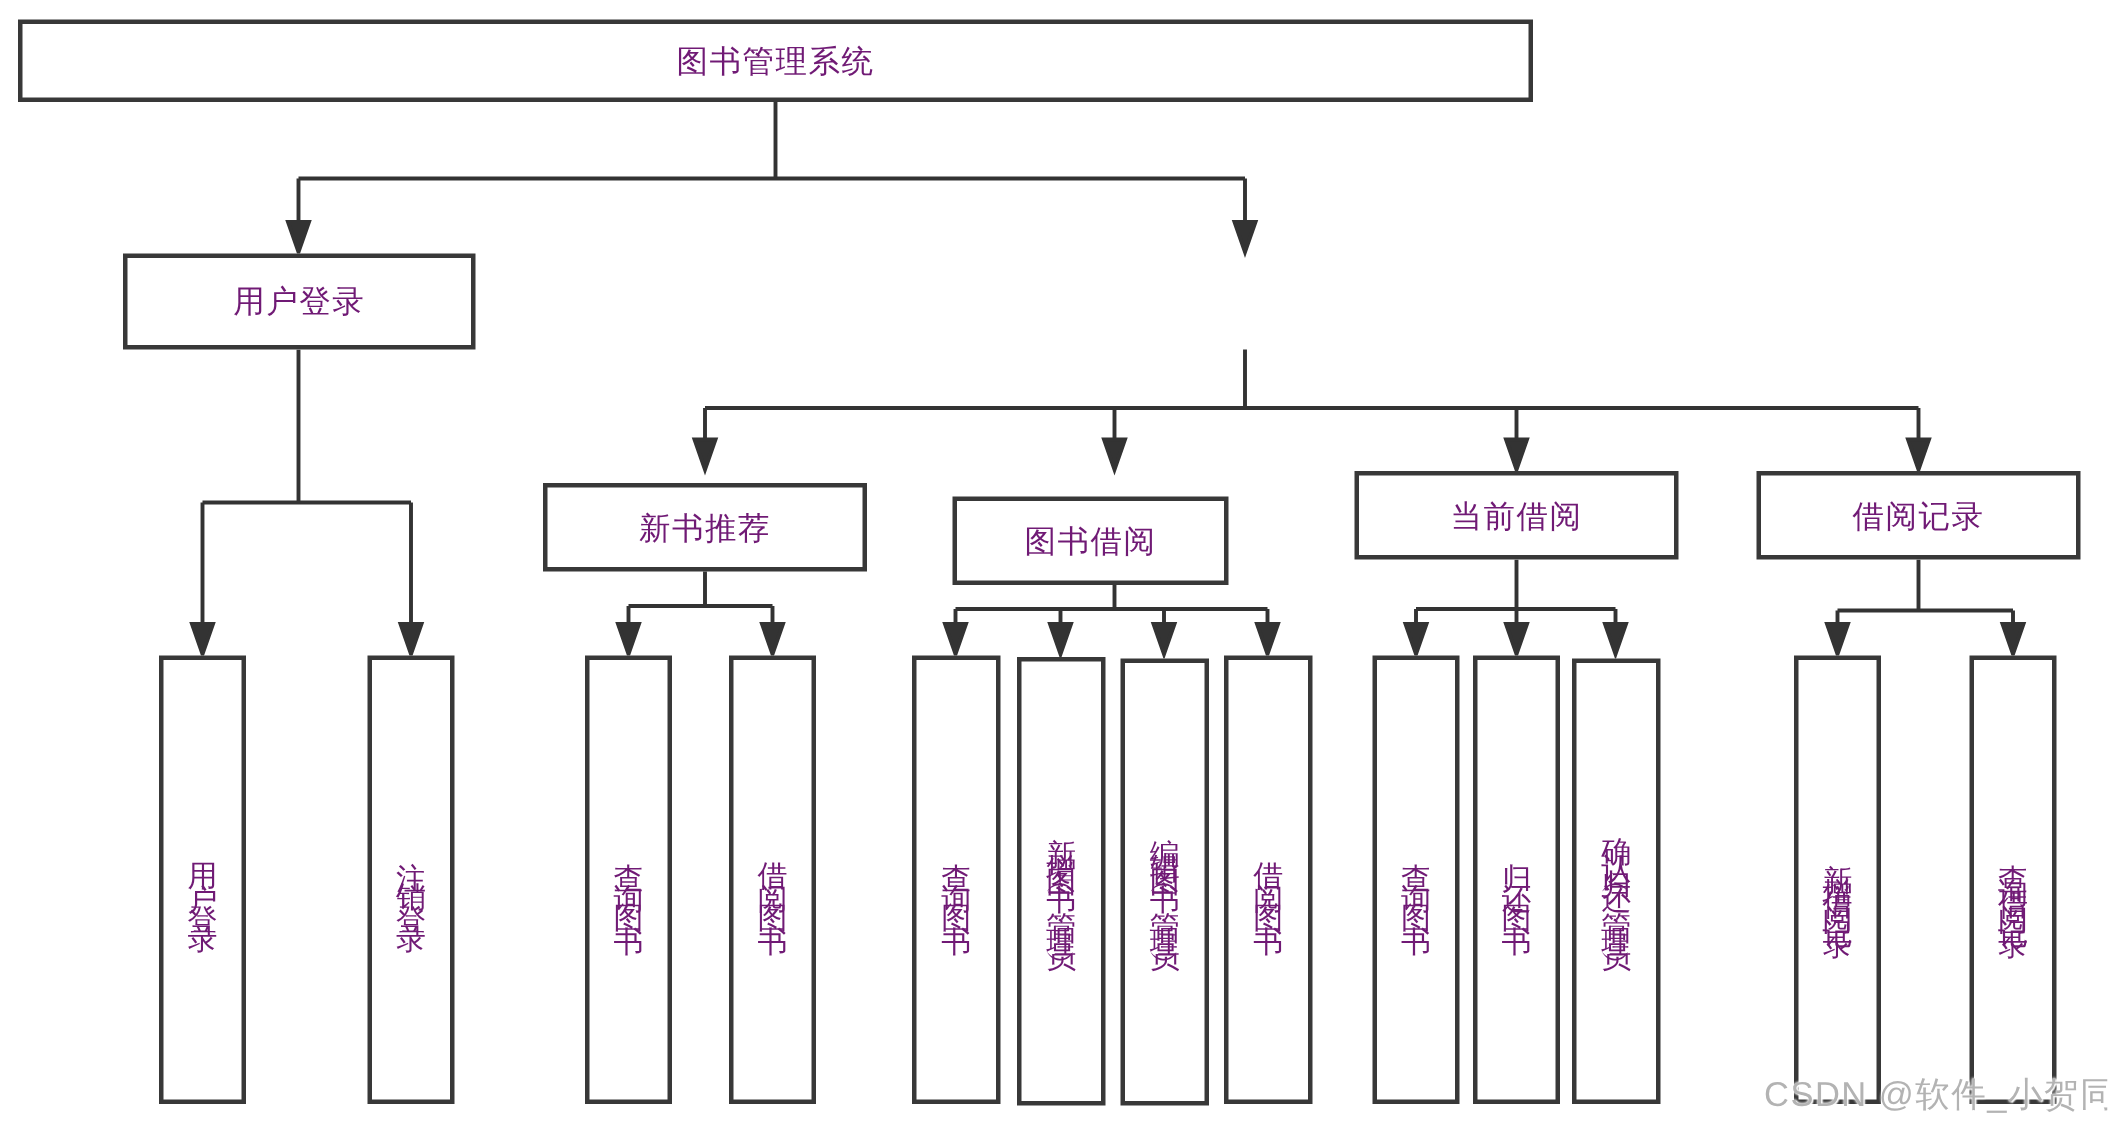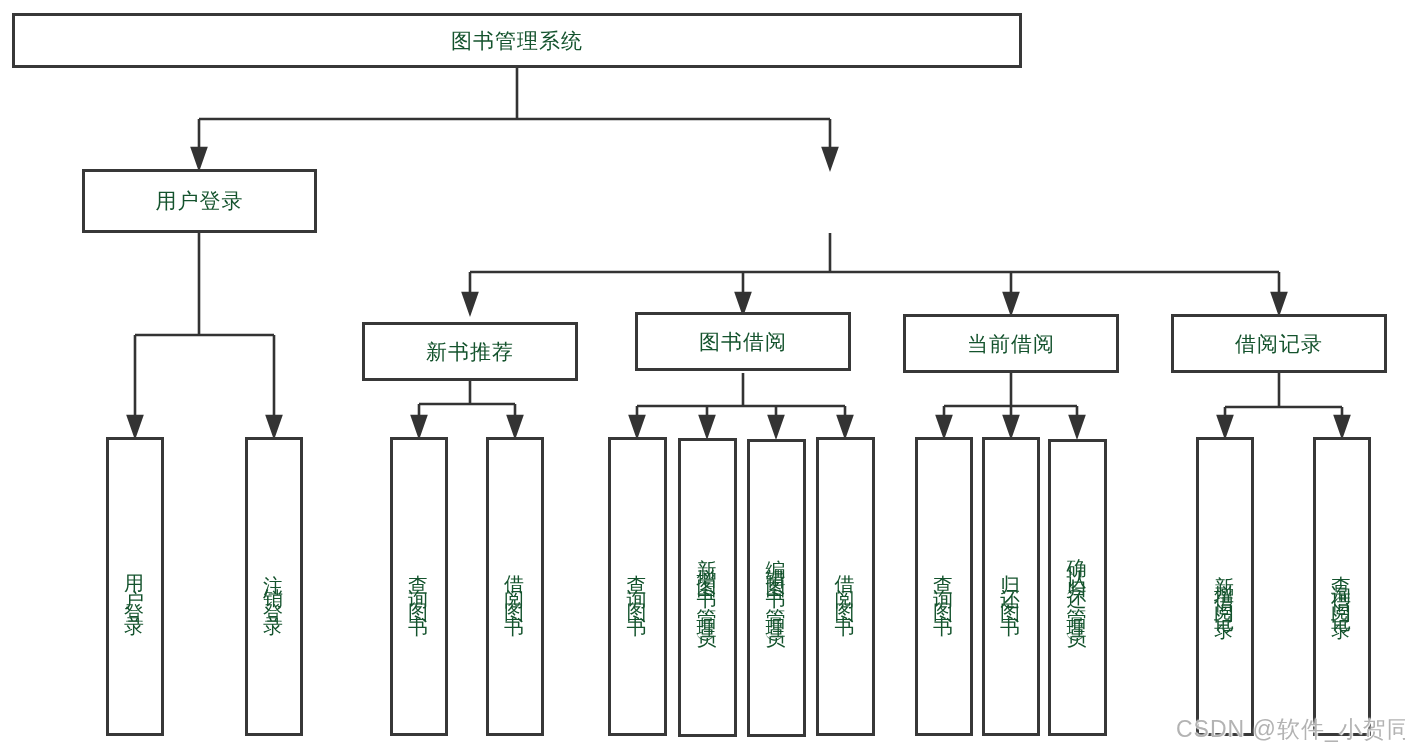--- a/index.html
+++ b/index.html
@@ -12,21 +12,21 @@
   }
   .wires{position:absolute;left:0;top:0;}
   .box{
     position:absolute;
     box-sizing:border-box;
     border:3px solid #383838;
     background:#ffffff;
     display:flex;
     align-items:center;
     justify-content:center;
-    color:#14532d;
+    color:#701a75;
     font-size:21px;
     letter-spacing:1px;
     white-space:nowrap;
   }
   .leaf{
     writing-mode:vertical-rl;
     text-orientation:mixed;
     font-size:20px;
     letter-spacing:12px;
   }
@@ -81,21 +81,21 @@
     <path fill="none" d="M1279 373 V407 M1225 407 H1342 M1225 407 V418 M1342 407 V418"></path>
     <polygon points="1218,416 1232,416 1225,436"></polygon>
     <polygon points="1335,416 1349,416 1342,436"></polygon>
   </svg>
 
   <div class="box" style="left:12px;top:13px;width:1010px;height:55px">图书管理系统</div>
 
   <div class="box" style="left:82px;top:169px;width:235px;height:64px">用户登录</div>
 
   <div class="box" style="left:362px;top:322px;width:216px;height:59px">新书推荐</div>
-  <div class="box" style="left:635px;top:312px;width:216px;height:59px">图书借阅</div>
+  <div class="box" style="left:635px;top:331px;width:184px;height:59px">图书借阅</div>
   <div class="box" style="left:1171px;top:314px;width:216px;height:59px">借阅记录</div>
   <div class="box" style="left:903px;top:314px;width:216px;height:59px">当前借阅</div>
 
   <div class="box leaf" style="left: 106px; top: 437px; width: 58px; height: 299px; letter-spacing: 14px;">用户登录</div>
   <div class="box leaf" style="left: 245px; top: 437px; width: 58px; height: 299px; letter-spacing: 14px;">注销登录</div>
 
   <div class="box leaf" style="left: 390px; top: 437px; width: 58px; height: 299px; letter-spacing: 14px;">查询图书</div>
   <div class="box leaf" style="left: 486px; top: 437px; width: 58px; height: 299px; letter-spacing: 14px;">借阅图书</div>
 
   <div class="box leaf" style="left: 608px; top: 437px; width: 59px; height: 299px; letter-spacing: 14px;">查询图书</div>

